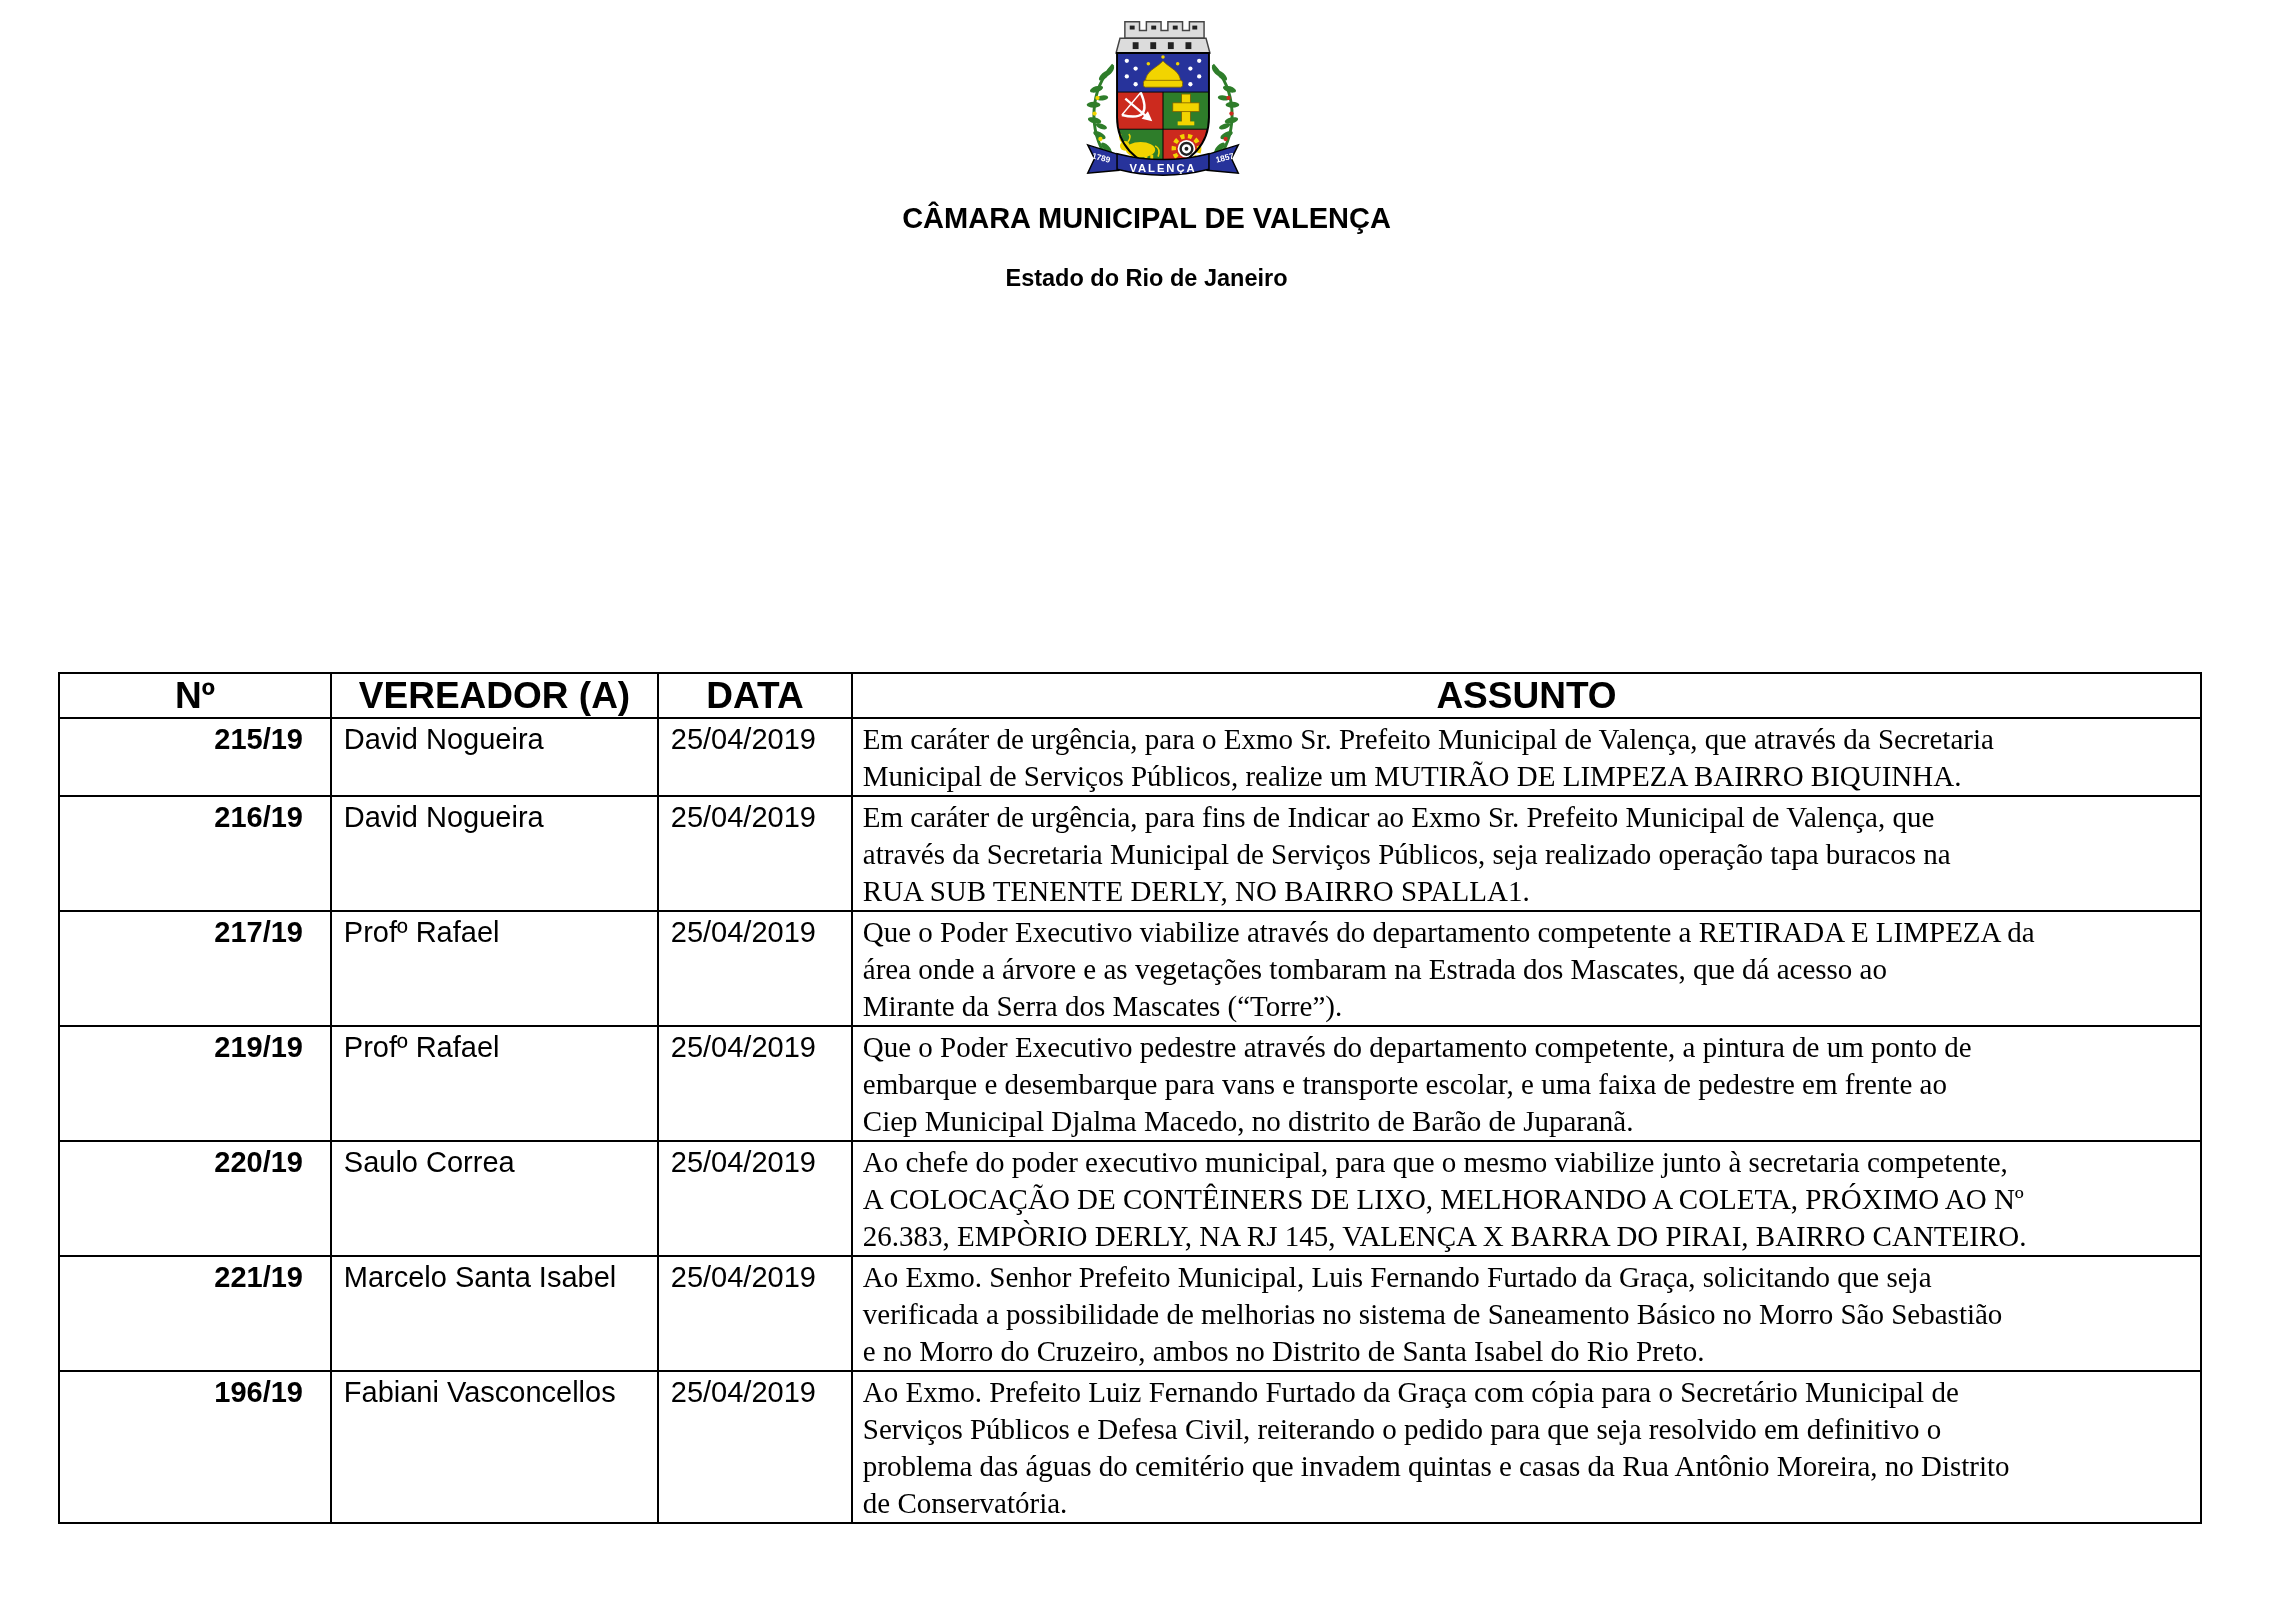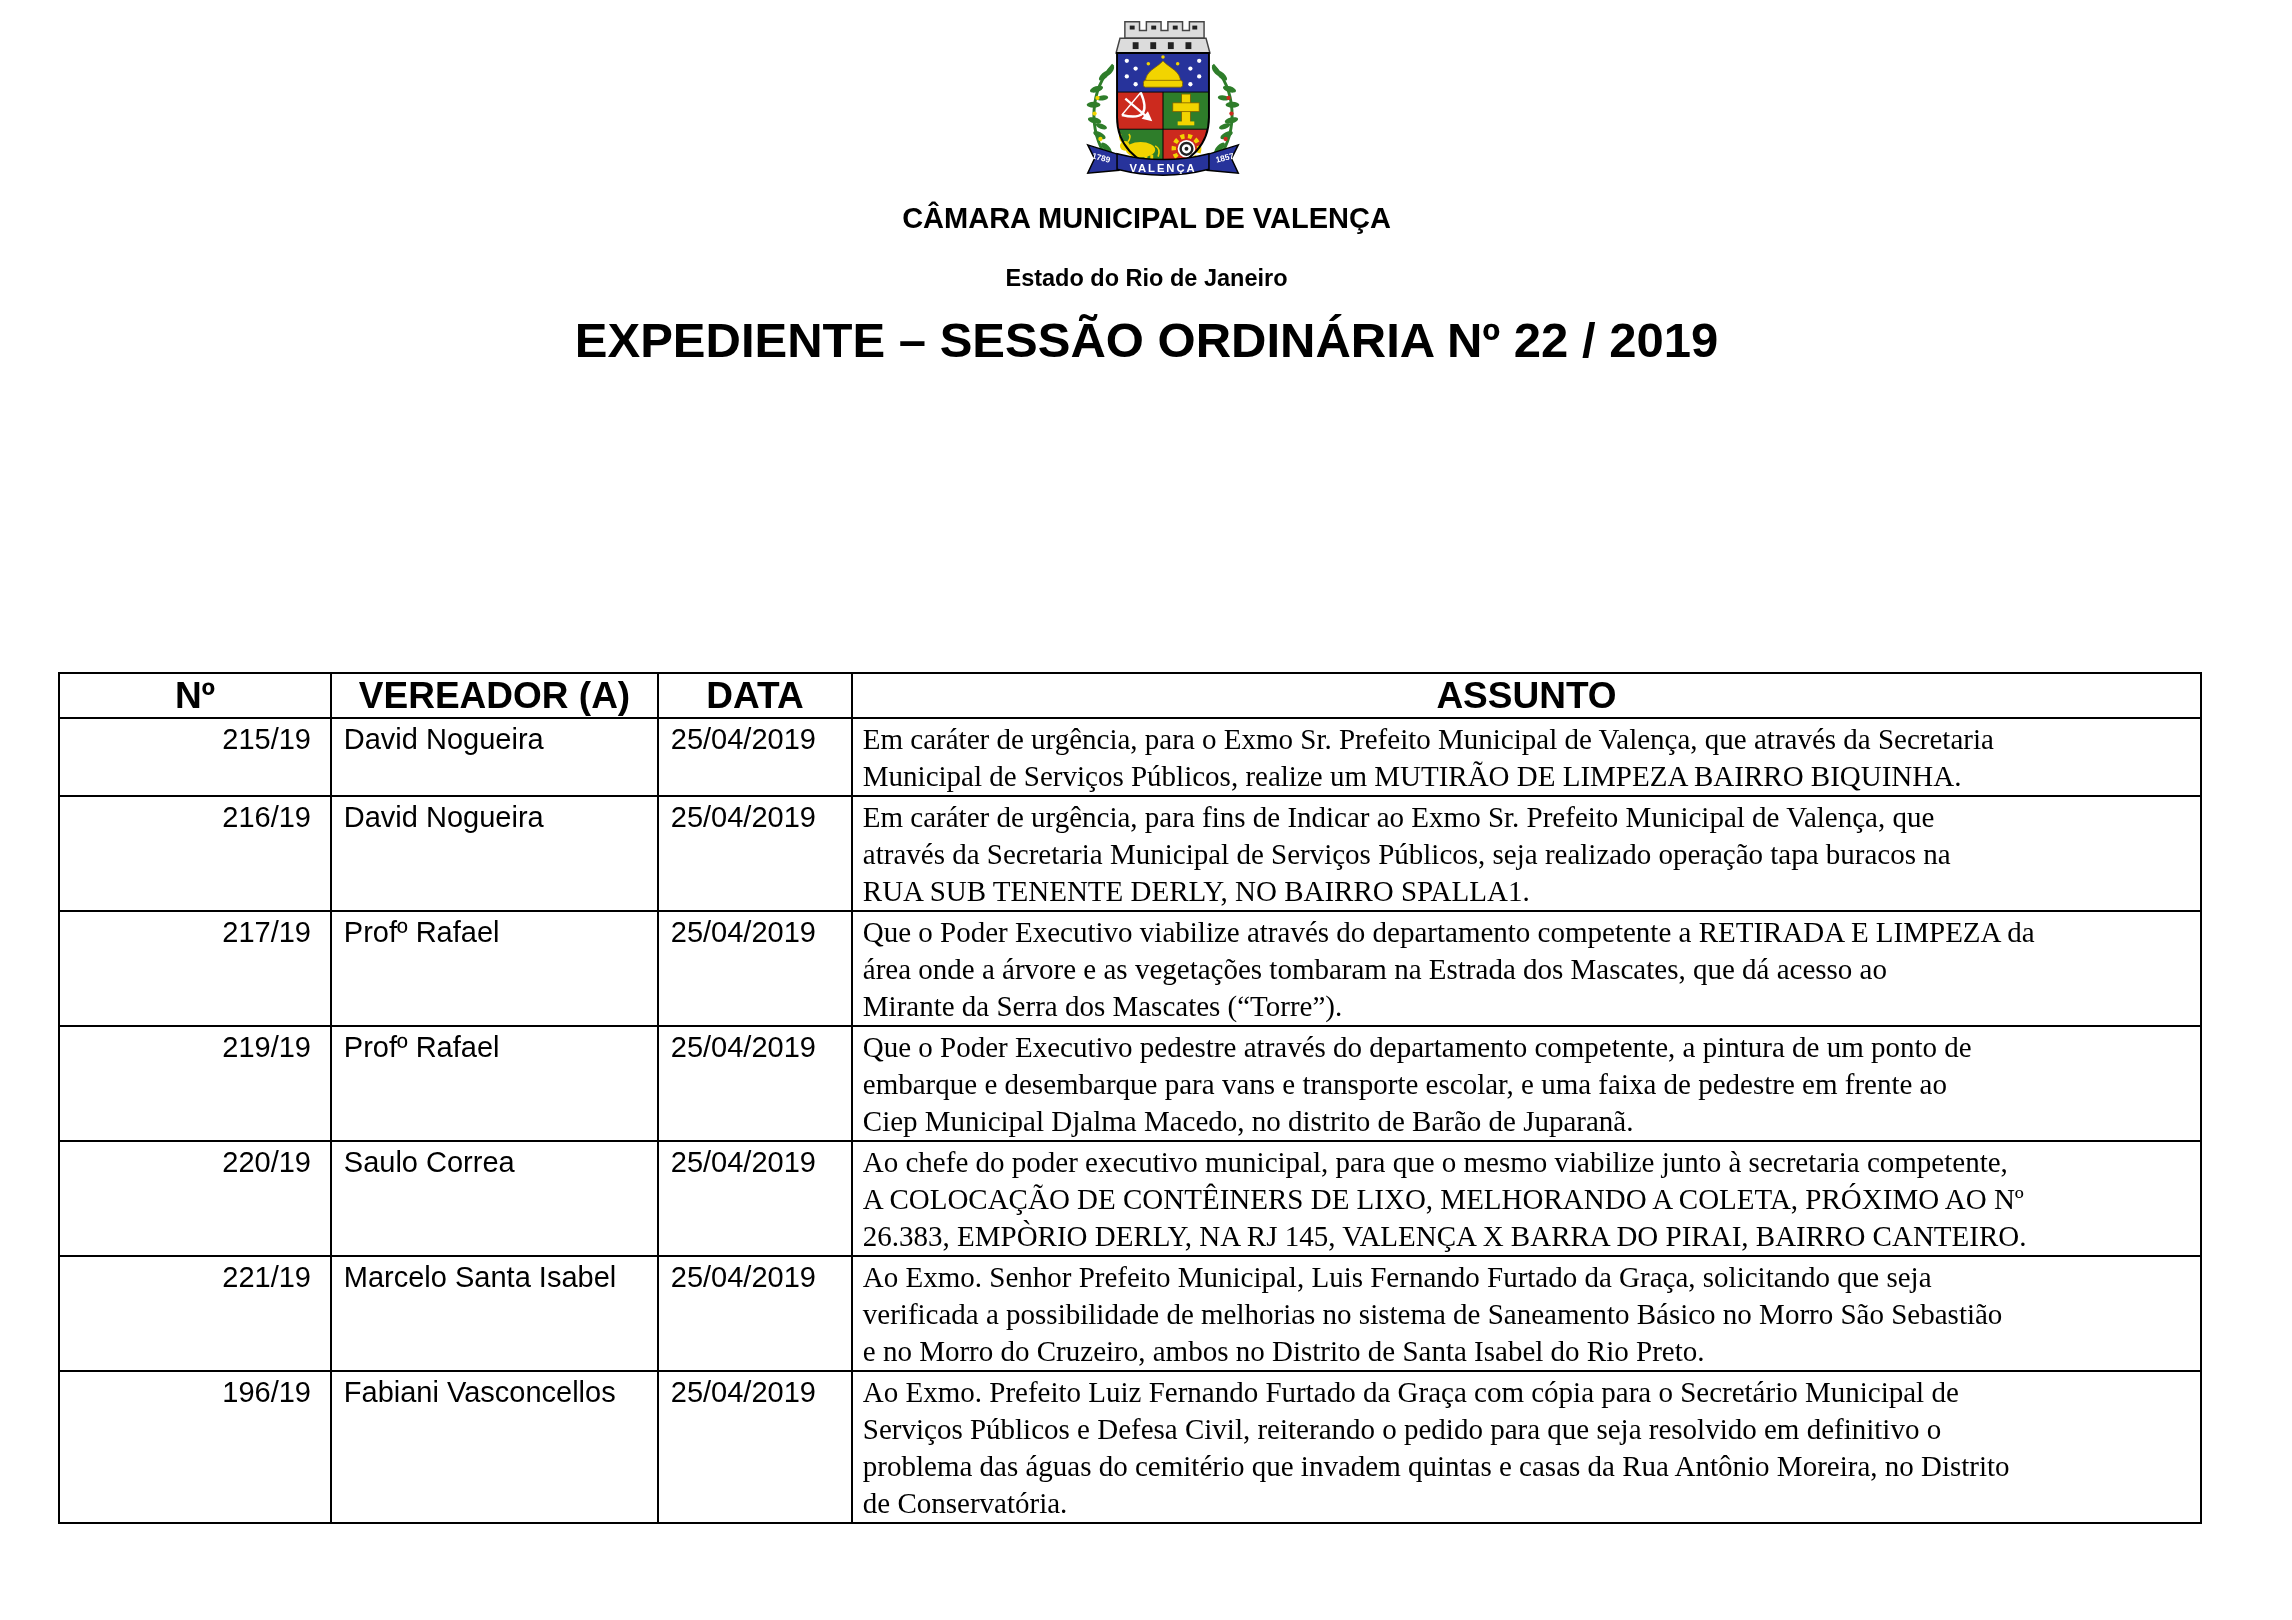--- a/index.html
+++ b/index.html
@@ -28,21 +28,21 @@
   }
   .indicacoes th, .indicacoes td { border:2px solid #000;margin-left:21px; }
   .indicacoes th {
     font-size:37px; font-weight:bold; text-align:center;
     height:43px; padding:0; vertical-align:middle;
   }
   .indicacoes td {
     font-size:29px; line-height:37px; vertical-align:top;
     padding:2px 7.8px 0 11.8px;
   }
-  td.c-num  { font-weight:normal; text-align:right; padding-right:19px; }
+  td.c-num  { font-weight:bold; text-align:right; padding-right:27px; }
   td.c-assunto { white-space:pre-wrap; padding-left:9.8px;font-family:Liberation Serif, serif; }
 
   
   .f-blue  { fill:var(--c-blue); }   .f-red   { fill:var(--c-red); }
   .f-green { fill:var(--c-green); }  .f-gold  { fill:var(--c-gold); }
   .f-silver{ fill:var(--c-silver); } .f-white { fill:#ffffff; }
   .s-gold  { stroke:var(--c-gold); } .s-green { stroke:var(--c-green); }
   .s-white { stroke:#ffffff; }
 </style>
 </head>
@@ -145,21 +145,20 @@
     <path class="f-blue" d="M46,150 L14,140 L21,154 L14,169 L46,166 Z" stroke="#000" stroke-width="1.5"></path>
     <path class="f-blue" d="M136,150 L168,140 L161,154 L168,169 L136,166 Z" stroke="#000" stroke-width="1.5"></path>
     <path class="f-blue" d="M44,149 Q91,161 138,149 L138,165 Q91,177 44,165 Z" stroke="#000" stroke-width="1.5"></path>
     <text x="0" y="0" transform="translate(27,156) rotate(14)" text-anchor="middle" font-size="8.5" font-weight="bold" fill="#ffffff">1789</text>
     <text x="91" y="168" text-anchor="middle" font-size="11.5" font-weight="bold" letter-spacing="2" fill="#ffffff">VALENÇA</text>
     <text x="0" y="0" transform="translate(155,156) rotate(-14)" text-anchor="middle" font-size="8.5" font-weight="bold" fill="#ffffff">1857</text>
   </svg>
 
   <div class="center-text state-line">Estado do Rio de Janeiro</div>
   <div class="center-text org-name">CÂMARA MUNICIPAL DE VALENÇA</div>
-  <div class="center-text doc-title">EXPEDIENTE – SESSÃO ORDINÁRIA Nº 22 / 2019</div>
 
   <table class="indicacoes">
     <colgroup>
       <col style="width:272px">
       <col style="width:327px">
       <col style="width:194px">
       <col style="width:1349px">
     </colgroup>
     <thead>
       <tr>

